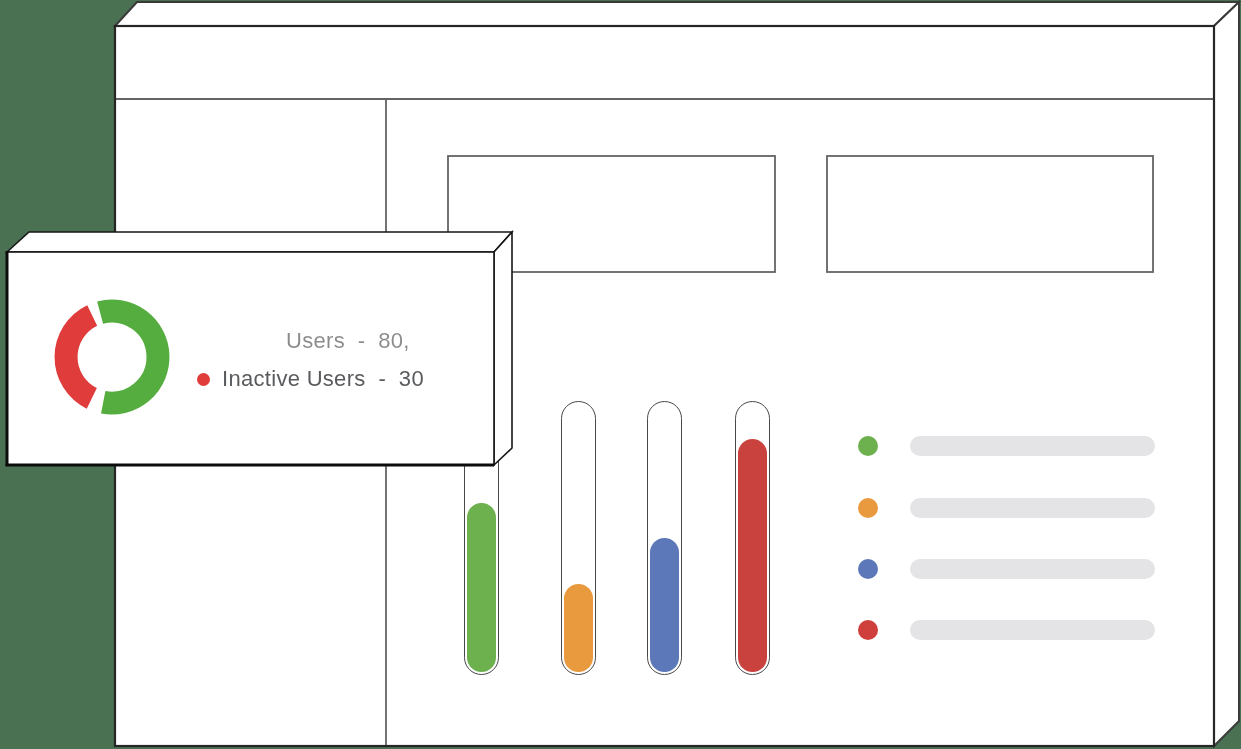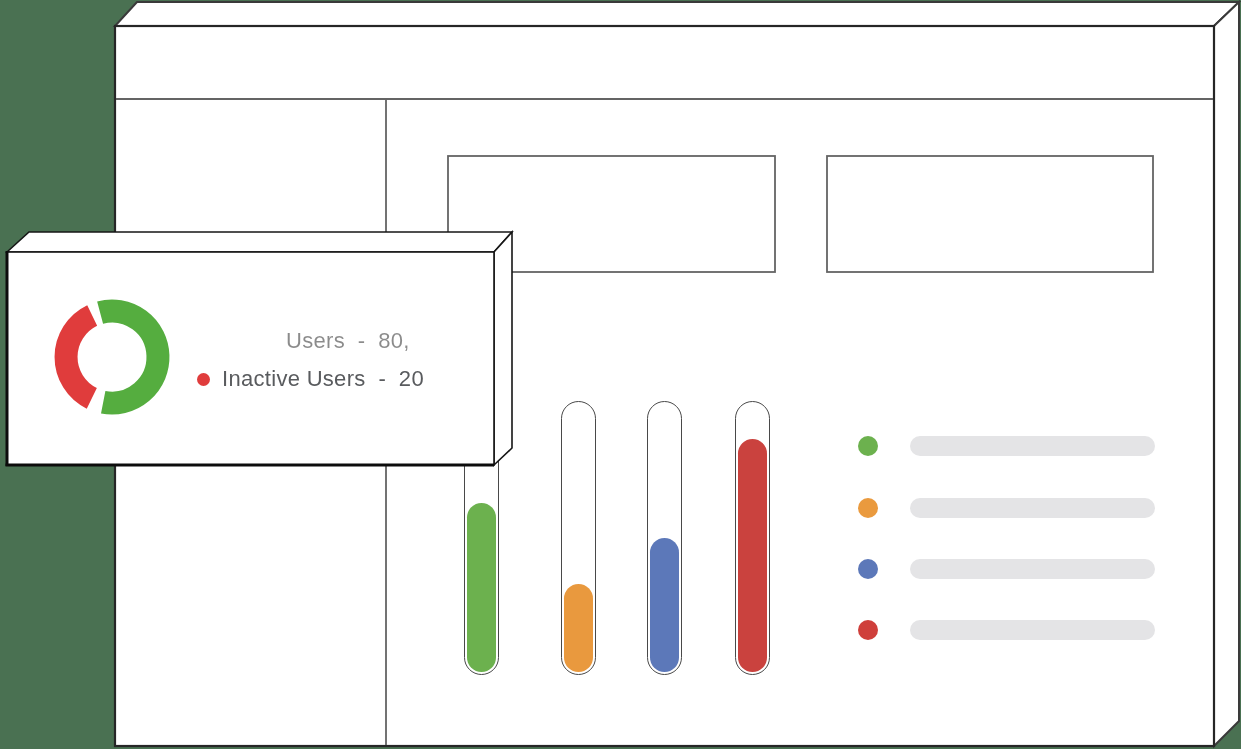--- a/index.html
+++ b/index.html
@@ -145,18 +145,18 @@
       <div class="donut-wrap">
         <svg width="120" height="120" viewBox="0 0 120 120">
           <path d="M 48.1 15.6 A 46 46 0 1 1 51.2 105.2" fill="none" stroke="#55ad3f" stroke-width="23"></path>
           <path d="M 39.8 101.3 A 46 46 0 0 1 40.2 18.5" fill="none" stroke="#e03c3c" stroke-width="23"></path>
         </svg>
       </div>
 
       <span class="ghost-label">Users  -  80,</span>
       <div class="card-row" style="top:140px;">
         <span class="card-dot inactive"></span>
-        <span class="card-label">Inactive Users  -  20</span>
+        <span class="card-label">Inactive Users  -  30</span>
       </div>
     </div>
   </div>
 
 </div>
 
 </body></html>

